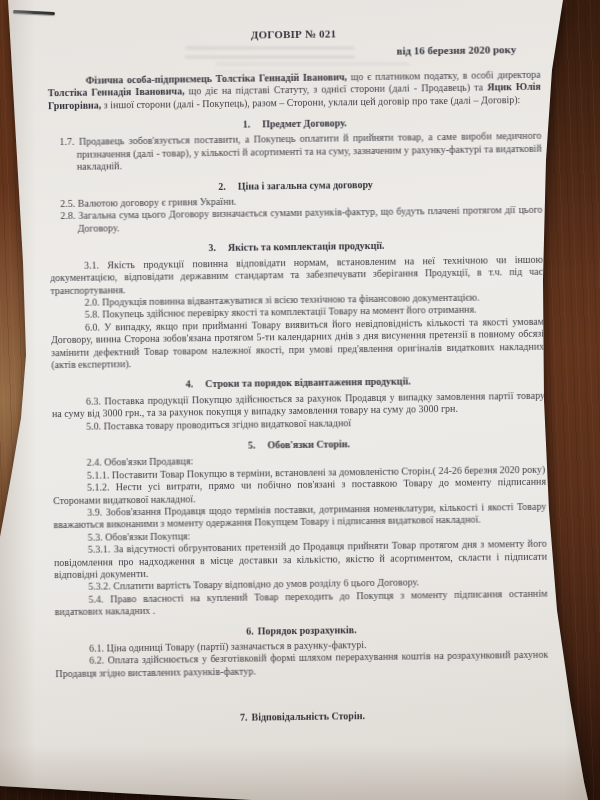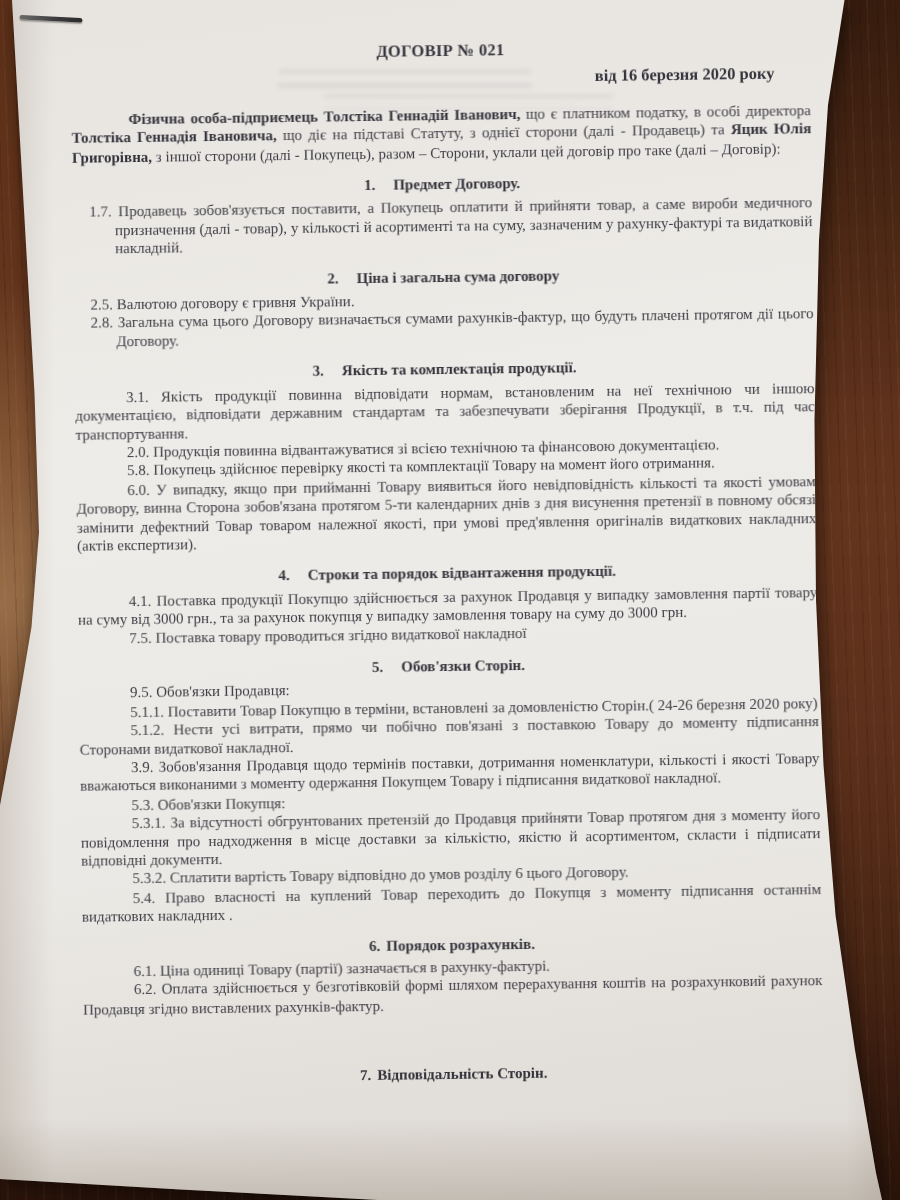--- a/index.html
+++ b/index.html
@@ -83,25 +83,25 @@
         <p class="hang"><span>2.5.</span>&nbsp;<span>Валютою договору є гривня України.</span></p>
         <p class="hang"><span>2.8.</span>&nbsp;<span>Загальна сума цього Договору визначається сумами рахунків-фактур, що будуть плачені протягом дії цього Договору.</span></p>
 
         <h3 class="sec-h"><span>3.</span><span class="t">Якість та комплектація продукції.</span></h3>
         <p class="indent"><span>3.1.</span>&nbsp;<span>Якість продукції повинна відповідати нормам, встановленим на неї технічною чи іншою документацією, відповідати державним стандартам та забезпечувати зберігання Продукції, в т.ч. під час транспортування.</span></p>
         <p class="indent"><span>2.0.</span>&nbsp;<span>Продукція повинна відвантажуватися зі всією технічною та фінансовою документацією.</span></p>
         <p class="indent"><span>5.8.</span>&nbsp;<span>Покупець здійснює перевірку якості та комплектації Товару на момент його отримання.</span></p>
         <p class="indent"><span>6.0.</span>&nbsp;<span>У випадку, якщо при прийманні Товару виявиться його невідповідність кількості та якості умовам Договору, винна Сторона зобов'язана протягом 5-ти календарних днів з дня висунення претензії в повному обсязі замінити дефектний Товар товаром належної якості, при умові пред'явлення оригіналів видаткових накладних (актів експертизи).</span></p>
 
         <h3 class="sec-h"><span>4.</span><span class="t">Строки та порядок відвантаження продукції.</span></h3>
-        <p class="indent"><span>4.1.</span>&nbsp;<span>Поставка продукції Покупцю здійснюється за рахунок Продавця у випадку замовлення партії товару на суму від 3000 грн., та за рахунок покупця у випадку замовлення товару на суму до 3000 грн.</span></p>
-        <p class="indent"><span>7.5.</span>&nbsp;<span>Поставка товару проводиться згідно видаткової накладної</span></p>
+        <p class="indent"><span>6.3.</span>&nbsp;<span>Поставка продукції Покупцю здійснюється за рахунок Продавця у випадку замовлення партії товару на суму від 3000 грн., та за рахунок покупця у випадку замовлення товару на суму до 3000 грн.</span></p>
+        <p class="indent"><span>5.0.</span>&nbsp;<span>Поставка товару проводиться згідно видаткової накладної</span></p>
 
         <h3 class="sec-h"><span>5.</span><span class="t">Обов'язки Сторін.</span></h3>
-        <p class="indent"><span>9.5.</span>&nbsp;<span>Обов'язки Продавця:</span></p>
+        <p class="indent"><span>2.4.</span>&nbsp;<span>Обов'язки Продавця:</span></p>
         <p class="indent"><span>5.1.1.</span>&nbsp;<span>Поставити Товар Покупцю в терміни, встановлені за домовленістю Сторін.( 24-26 березня 2020 року)</span></p>
         <p class="indent"><span>5.1.2.</span>&nbsp;<span>Нести усі витрати, прямо чи побічно пов'язані з поставкою Товару до моменту підписання Сторонами видаткової накладної.</span></p>
         <p class="indent"><span>3.9.</span>&nbsp;<span>Зобов'язання Продавця щодо термінів поставки, дотримання номенклатури, кількості і якості Товару вважаються виконаними з моменту одержання Покупцем Товару і підписання видаткової накладної.</span></p>
         <p class="indent"><span>5.3.</span>&nbsp;<span>Обов'язки Покупця:</span></p>
         <p class="indent"><span>5.3.1.</span>&nbsp;<span>За відсутності обгрунтованих претензій до Продавця прийняти Товар протягом дня з моменту його повідомлення про надходження в місце доставки за кількістю, якістю й асортиментом, скласти і підписати відповідні документи.</span></p>
         <p class="indent"><span>5.3.2.</span>&nbsp;<span>Сплатити вартість Товару відповідно до умов розділу 6 цього Договору.</span></p>
         <p class="indent"><span>5.4.</span>&nbsp;<span>Право власності на куплений Товар переходить до Покупця з моменту підписання останнім видаткових накладних .</span></p>
 
         <h3 class="sec-h tight"><span>6.</span><span class="t">Порядок розрахунків.</span></h3>
         <p class="indent"><span>6.1.</span>&nbsp;<span>Ціна одиниці Товару (партії) зазначається в рахунку-фактурі.</span></p>

